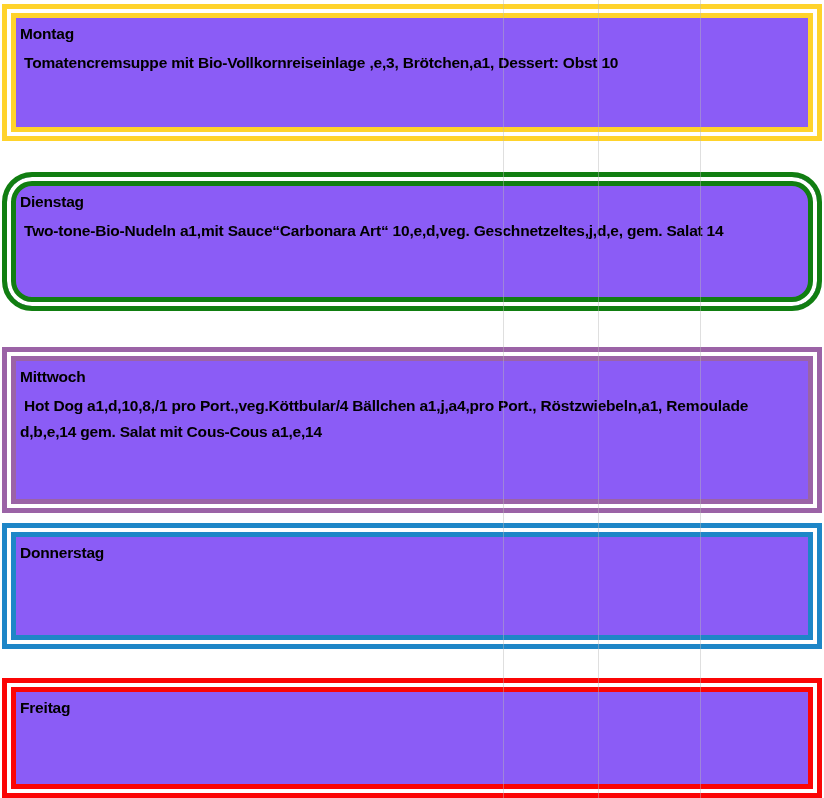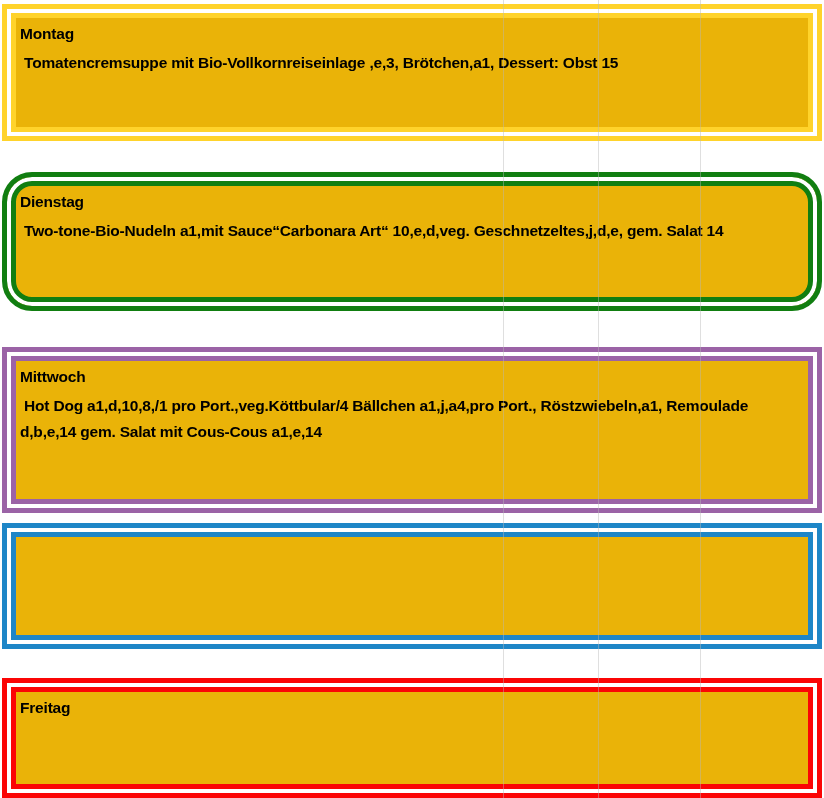--- a/index.html
+++ b/index.html
@@ -12,21 +12,21 @@
     font-family: "Liberation Sans", sans-serif;
   }
   .page { position: absolute; inset: 0; }
 
   
   .day-box {
     position: absolute;
     left: 2px;
     width: 820px;
     box-sizing: border-box;
-    background: #eab308;
+    background: #8b5cf6;
     border: 5px solid var(--c, #000);
     box-shadow: inset 0 0 0 4px #ffffff, inset 0 0 0 9px var(--c, #000);
     padding: 12px 14px 8px 13px;
     z-index: 1;
   }
   .box-0 { top: 4px;   height: 137px; }
   .box-1 { top: 172px; height: 139px; border-radius: 30px; }
   .box-2 { top: 347px; height: 166px; }
   .box-3 { top: 523px; height: 126px; }
   .box-4 { top: 678px; height: 120px; }
@@ -54,34 +54,35 @@
     pointer-events: none;
   }
 </style>
 </head>
 <body>
 
 <div class="page">
 
   <section class="day-box box-0" style="--c: #FFD32B;">
     <p class="day-title">Montag</p>
-    <p class="menu-text"> Tomatencremsuppe mit Bio-Vollkornreiseinlage ,e,3, Brötchen,a1, Dessert: Obst 15</p>
+    <p class="menu-text"> Tomatencremsuppe mit Bio-Vollkornreiseinlage ,e,3, Brötchen,a1, Dessert: Obst 10</p>
   </section>
 
   <section class="day-box box-1" style="--c: #117E11;">
     <p class="day-title">Dienstag</p>
     <p class="menu-text"> Two-tone-Bio-Nudeln a1,mit Sauce“Carbonara Art“ 10,e,d,veg. Geschnetzeltes,j,d,e, gem. Salat 14</p>
   </section>
 
   <section class="day-box box-2" style="--c: #9B63A6;">
     <p class="day-title">Mittwoch</p>
     <p class="menu-text"> Hot Dog a1,d,10,8,/1 pro Port.,veg.Köttbular/4 Bällchen a1,j,a4,pro Port., Röstzwiebeln,a1, Remoulade d,b,e,14 gem. Salat mit Cous-Cous a1,e,14</p>
   </section>
 
   <section class="day-box box-3" style="--c: #1E86C7;">
+    <p class="day-title">Donnerstag</p>
   </section>
 
   <section class="day-box box-4" style="--c: #FB0505;">
     <p class="day-title">Freitag</p>
   </section>
 
   <div class="gridline" style="left: 503px;"></div>
   <div class="gridline" style="left: 598px;"></div>
   <div class="gridline" style="left: 700px;"></div>
 

